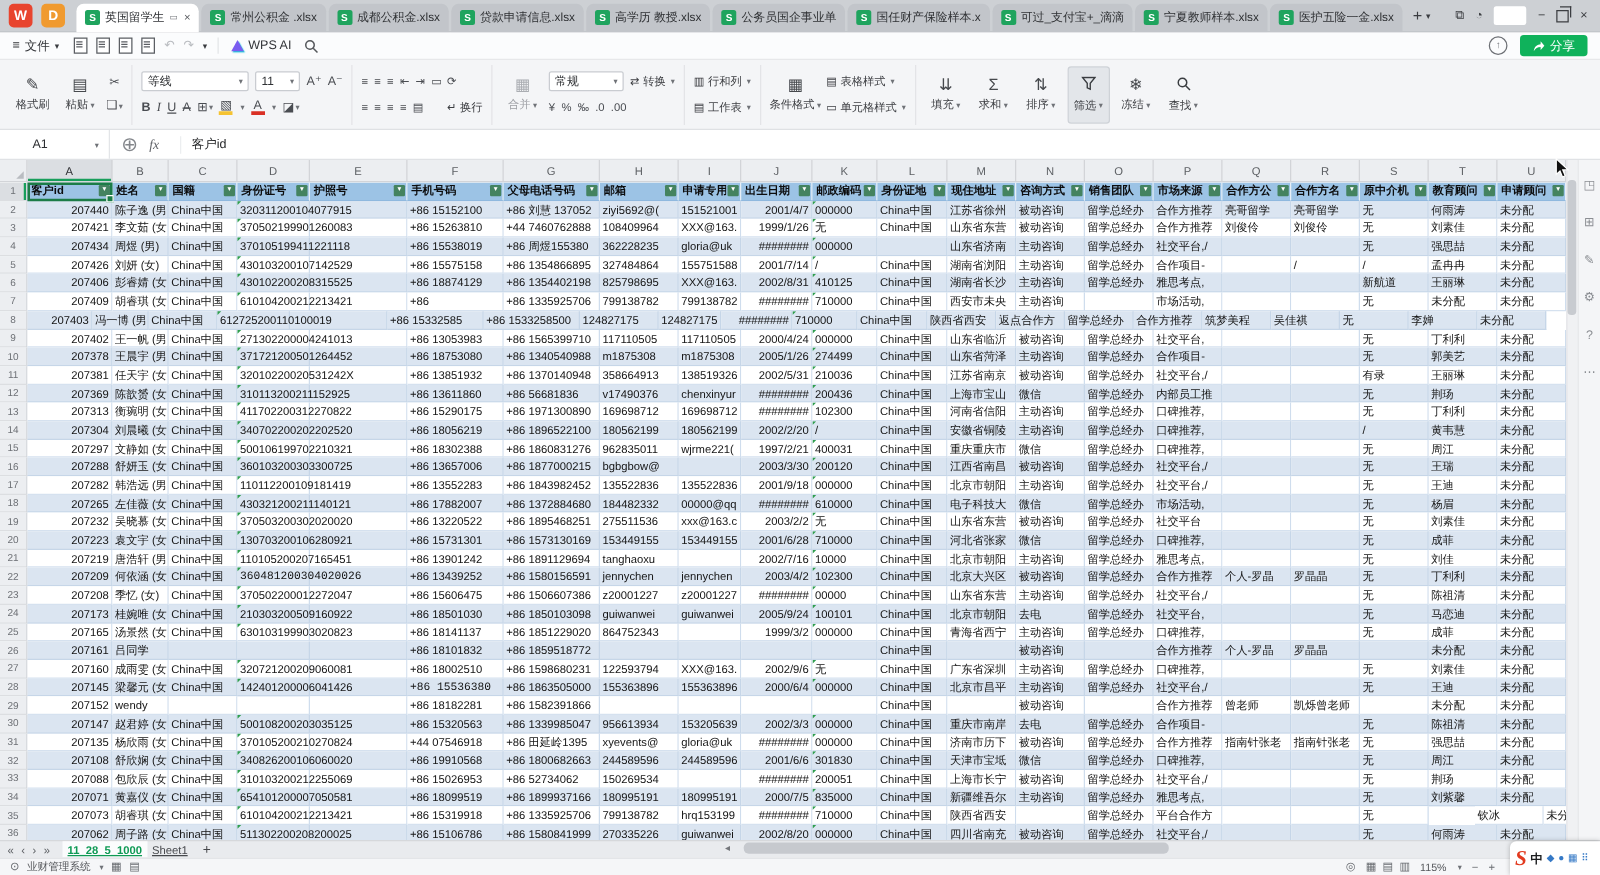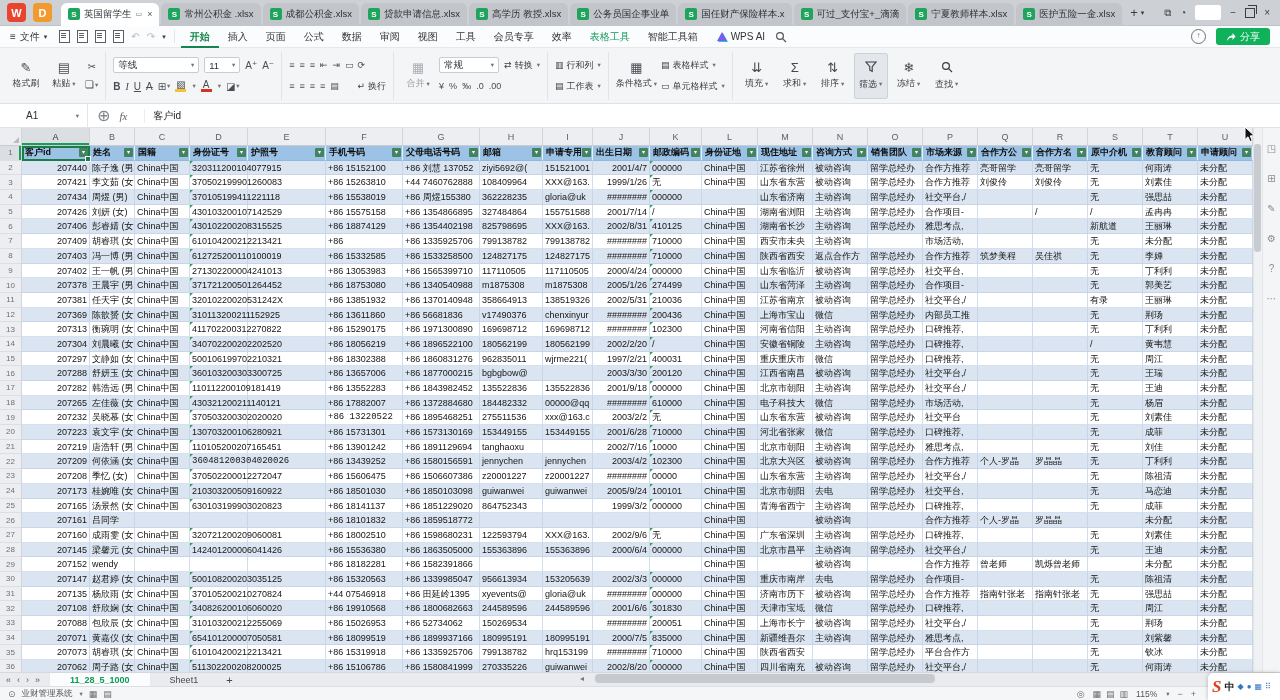--- a/index.html
+++ b/index.html
@@ -93,21 +93,21 @@
   #selbox::after{content:'';position:absolute;right:-3px;bottom:-3px;width:4px;height:4px;background:#1c7c47;border:1px solid #fff;}
   
   #vscroll{position:absolute;left:1253px;top:128px;width:9px;height:544px;background:#f0f1f3;border-left:1px solid #e3e4e7;box-sizing:border-box;}
   #vthumb{position:absolute;left:1254px;top:144px;width:7px;height:108px;background:#c8cbd0;border-radius:3px;}
   #sidebar{position:absolute;left:1262px;top:128px;width:18px;height:544px;background:#f4f5f7;border-left:1px solid #e4e5e8;box-sizing:border-box;display:flex;flex-direction:column;align-items:center;gap:20px;padding-top:16px;}
   .sbic{font-size:10px;color:#8b8e93;line-height:10px;}
   
   #sheetbar{position:absolute;left:0;top:672px;width:1280px;height:14px;background:#e9ebee;border-top:1px solid #d6d8db;box-sizing:border-box;display:flex;align-items:center;font-size:9px;color:#46484c;}
   .snav{display:flex;gap:6px;margin-left:6px;color:#5a5d61;font-size:9px;flex:none;}
   #sheettabs{display:flex;height:100%;align-items:center;margin-left:10px;}
-  .stab{padding:0 20px;height:100%;display:flex;align-items:center;white-space:nowrap;}
+  .stab{padding:0 4px;height:100%;display:flex;align-items:center;white-space:nowrap;text-decoration:underline;}
   .sact{background:#fbfcfd;color:#0f9a55;font-weight:bold;}
   .saddbtn{margin-left:8px;font-size:11px;color:#44464a;}
   #hscroll{position:absolute;left:595px;top:674px;width:340px;height:9px;background:#c6c9ce;border-radius:4px;}
   .harr{position:absolute;top:674px;font-size:8px;color:#74777c;}
   
   #statusbar{position:absolute;left:0;top:686px;width:1280px;height:14px;background:#f5f6f8;border-top:1px solid #dddfe2;box-sizing:border-box;display:flex;align-items:center;font-size:8.5px;color:#54565a;}
   .stleft{display:flex;align-items:center;gap:6px;margin-left:8px;}
   .stright{margin-left:auto;display:flex;align-items:center;gap:8px;margin-right:84px;}
   .stic{font-size:9px;color:#6a6d72;}
   
@@ -187,34 +187,20 @@
   </span>
   <span class="qbar">
     <span class="qdoc"></span>
     <span class="qdoc"></span>
     <span class="qdoc"></span>
     <span class="qdoc"></span>
     <span class="qundo">↶</span>
     <span class="qundo">↷</span>
     <span class="tcar">▾</span>
   </span>
-  <div id="menutabs">
-      <span class="mtab mact">开始</span>
-      <span class="mtab">插入</span>
-      <span class="mtab">页面</span>
-      <span class="mtab">公式</span>
-      <span class="mtab">数据</span>
-      <span class="mtab">审阅</span>
-      <span class="mtab">视图</span>
-      <span class="mtab">工具</span>
-      <span class="mtab">会员专享</span>
-      <span class="mtab">效率</span>
-      <span class="mtab mgreen">表格工具</span>
-      <span class="mtab">智能工具箱</span>
-    </div>
   <span class="aiwrap">
     <span class="ailogo"></span>
     <span>WPS AI</span>
   </span>
   <span class="msearch">
     <svg width="12" height="12" viewBox="0 0 12 12">
         <circle cx="5" cy="5" r="3.4" fill="none" stroke="#54575b" stroke-width="1.2"></circle>
         <line x1="7.6" y1="7.6" x2="11" y2="11" stroke="#54575b" stroke-width="1.2"></line>
       </svg>
   </span>
@@ -718,21 +704,21 @@
       <div class="gcell" style="width: 55px;"></div>
       <div class="gcell" style="width: 55px;">市场活动,</div>
       <div class="gcell" style="width: 55px;"></div>
       <div class="gcell" style="width: 55px;"></div>
       <div class="gcell" style="width: 55px;">无</div>
       <div class="gcell" style="width: 55px;">未分配</div>
       <div class="gcell" style="width: 55px;">未分配</div>
     </div>
     <div class="grow stripe">
       <div class="rnum">8</div>
-      <div class="gcell ar" style="width: 68px;">207403</div>
+      <div class="gcell ar" style="width: 52px;">207403</div>
       <div class="gcell" style="width: 45px;">冯一博 (男</div>
       <div class="gcell" style="width: 55px;">China中国</div>
       <div class="gcell tri ovf" style="width: 58px;">612725200110100019</div>
       <div class="gcell" style="width: 78px;"></div>
       <div class="gcell" style="width: 77px;">+86 15332585</div>
       <div class="gcell" style="width: 77px;">+86 1533258500</div>
       <div class="gcell" style="width: 63px;">124827175</div>
       <div class="gcell" style="width: 50px;">124827175</div>
       <div class="gcell ar" style="width: 57px;">########</div>
       <div class="gcell tri" style="width: 52px;">710000</div>
@@ -987,21 +973,21 @@
       <div class="gcell" style="width: 55px;">杨眉</div>
       <div class="gcell" style="width: 55px;">未分配</div>
     </div>
     <div class="grow">
       <div class="rnum">19</div>
       <div class="gcell ar" style="width: 68px;">207232</div>
       <div class="gcell" style="width: 45px;">吴晓慕 (女</div>
       <div class="gcell" style="width: 55px;">China中国</div>
       <div class="gcell tri ovf" style="width: 58px;">370503200302020020</div>
       <div class="gcell" style="width: 78px;"></div>
-      <div class="gcell" style="width: 77px; font-family: Liberation Mono, monospace;">+86 13220522</div>
+      <div class="gcell" style="width: 77px;">+86 13220522</div>
       <div class="gcell" style="width: 77px;">+86 1895468251</div>
       <div class="gcell" style="width: 63px;">275511536</div>
       <div class="gcell" style="width: 50px;">xxx@163.c</div>
       <div class="gcell ar" style="width: 57px;">2003/2/2</div>
       <div class="gcell tri" style="width: 52px;">无</div>
       <div class="gcell" style="width: 56px;">China中国</div>
       <div class="gcell" style="width: 55px;">山东省东营</div>
       <div class="gcell" style="width: 55px;">被动咨询</div>
       <div class="gcell" style="width: 55px;">留学总经办</div>
       <div class="gcell" style="width: 55px;">社交平台</div>
@@ -1203,21 +1189,21 @@
       <div class="gcell" style="width: 55px;">刘素佳</div>
       <div class="gcell" style="width: 55px;">未分配</div>
     </div>
     <div class="grow stripe">
       <div class="rnum">28</div>
       <div class="gcell ar" style="width: 68px;">207145</div>
       <div class="gcell" style="width: 45px; text-align: center;">梁馨元 (女</div>
       <div class="gcell" style="width: 55px;">China中国</div>
       <div class="gcell tri ovf" style="width: 58px;">142401200006041426</div>
       <div class="gcell" style="width: 78px;"></div>
-      <div class="gcell" style="width: 77px;">+86 15536380</div>
+      <div class="gcell" style="width: 77px; font-family: Liberation Mono, monospace;">+86 15536380</div>
       <div class="gcell" style="width: 77px;">+86 1863505000</div>
       <div class="gcell" style="width: 63px;">155363896</div>
       <div class="gcell" style="width: 50px;">155363896</div>
       <div class="gcell ar" style="width: 57px;">2000/6/4</div>
       <div class="gcell tri" style="width: 52px;">000000</div>
       <div class="gcell" style="width: 56px;">China中国</div>
       <div class="gcell" style="width: 55px;">北京市昌平</div>
       <div class="gcell" style="width: 55px;">主动咨询</div>
       <div class="gcell" style="width: 55px;">留学总经办</div>
       <div class="gcell" style="width: 55px;">社交平台,/</div>
@@ -1385,21 +1371,21 @@
       <div class="gcell ar" style="width: 57px;">########</div>
       <div class="gcell tri" style="width: 52px;">710000</div>
       <div class="gcell" style="width: 56px;">China中国</div>
       <div class="gcell" style="width: 55px;">陕西省西安</div>
       <div class="gcell" style="width: 55px;"></div>
       <div class="gcell" style="width: 55px;">留学总经办</div>
       <div class="gcell" style="width: 55px;">平台合作方</div>
       <div class="gcell" style="width: 55px;"></div>
       <div class="gcell" style="width: 55px;"></div>
       <div class="gcell" style="width: 55px;">无</div>
-      <div class="gcell" style="width: 55px;">钦冰</div>
+      <div class="gcell" style="width: 55px; margin-left: 37px;">钦冰</div>
       <div class="gcell" style="width: 55px;">未分配</div>
     </div>
     <div class="grow stripe">
       <div class="rnum">36</div>
       <div class="gcell ar" style="width: 68px;">207062</div>
       <div class="gcell" style="width: 45px;">周子路 (女</div>
       <div class="gcell" style="width: 55px;">China中国</div>
       <div class="gcell tri ovf" style="width: 58px;">511302200208200025</div>
       <div class="gcell" style="width: 78px;"></div>
       <div class="gcell" style="width: 77px;">+86 15106786</div>

